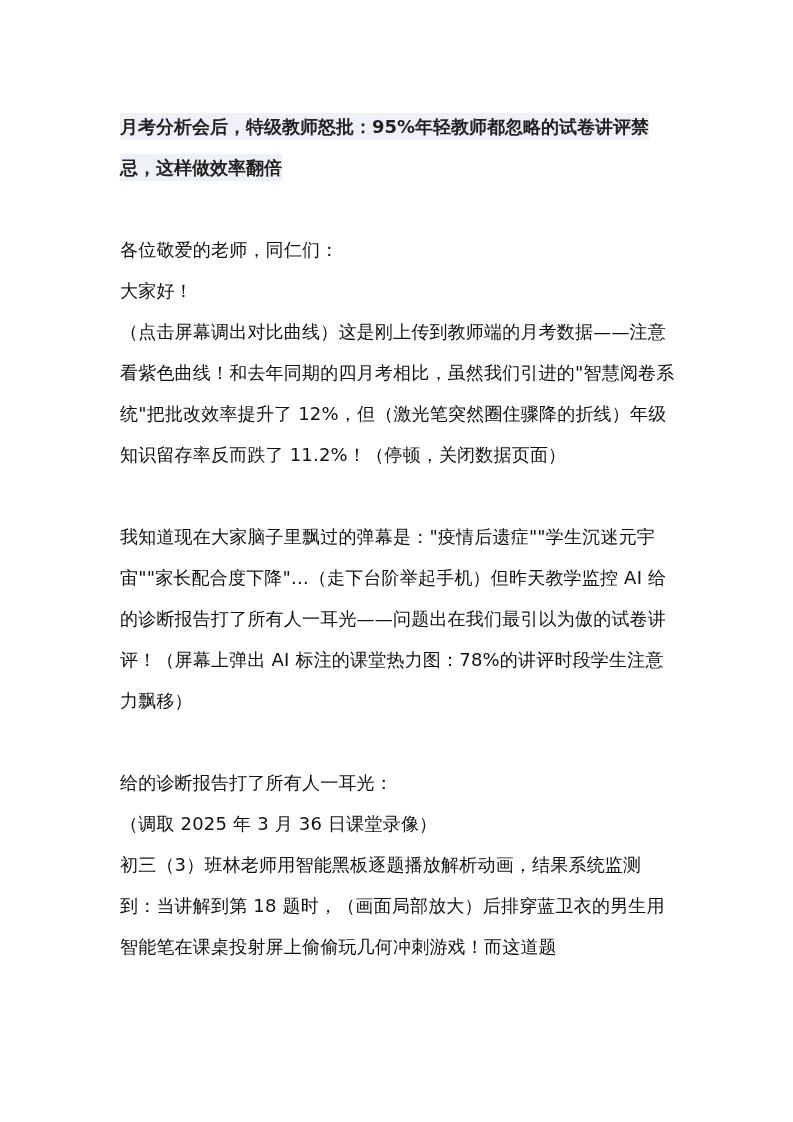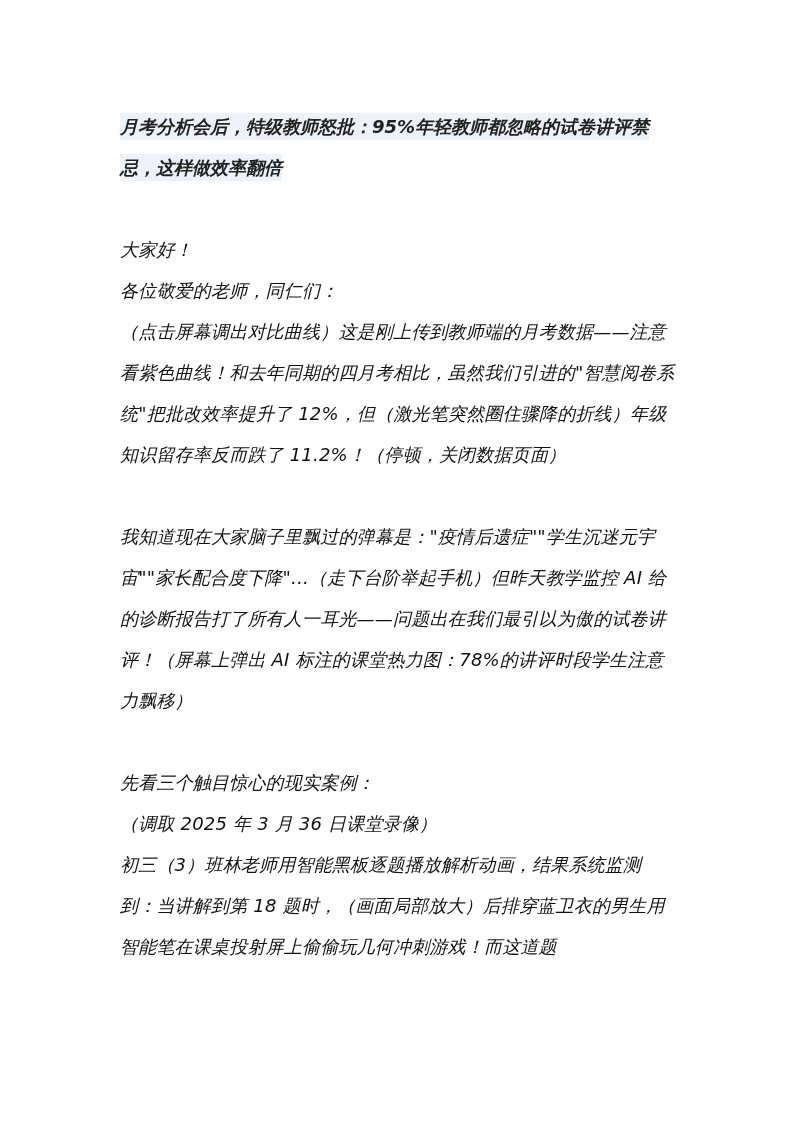--- a/index.html
+++ b/index.html
@@ -13,21 +13,20 @@
     overflow: hidden;
     position: relative;
     font-family: "DejaVu Sans", "Liberation Sans", sans-serif;
     color: #111111;
   }
   .page {
     position: absolute;
     left: 120px;
     top: 106px;
     width: 556px;
-    font-style: italic;
   }
   .title {
     font-size: 18px;
     font-weight: bold;
     line-height: 41px;
     color: #222222;
     margin: 0;
   }
   .title span {
     background: #eef2f8;
@@ -46,31 +45,31 @@
 </style>
 </head>
 <body>
 
 <div class="page">
   <h1 class="title"><span>月考分析会后，特级教师怒批：95%年轻教师都忽略的试卷讲评禁忌，这样做效率翻倍</span></h1>
 
   <div class="gap-title"></div>
 
   <div>
+    <p class="para">各位敬爱的老师，同仁们：</p>
     <p class="para">大家好！</p>
-    <p class="para">各位敬爱的老师，同仁们：</p>
     <p class="para">（点击屏幕调出对比曲线）这是刚上传到教师端的月考数据——注意看紫色曲线！和去年同期的四月考相比，虽然我们引进的"智慧阅卷系统"把批改效率提升了 12%，但（激光笔突然圈住骤降的折线）年级知识留存率反而跌了 11.2%！（停顿，关闭数据页面）</p>
   </div>
 
   <div class="gap"></div>
 
   <div>
     <p class="para">我知道现在大家脑子里飘过的弹幕是："疫情后遗症""学生沉迷元宇宙""家长配合度下降"...（走下台阶举起手机）但昨天教学监控 AI 给的诊断报告打了所有人一耳光——问题出在我们最引以为傲的试卷讲评！（屏幕上弹出 AI 标注的课堂热力图：78%的讲评时段学生注意力飘移）</p>
   </div>
 
   <div class="gap"></div>
 
   <div>
-    <p class="para">先看三个触目惊心的现实案例：</p>
+    <p class="para">给的诊断报告打了所有人一耳光：</p>
     <p class="para">（调取 2025 年 3 月 36 日课堂录像）</p>
     <p class="para">初三（3）班林老师用智能黑板逐题播放解析动画，结果系统监测到：当讲解到第 18 题时，（画面局部放大）后排穿蓝卫衣的男生用智能笔在课桌投射屏上偷偷玩几何冲刺游戏！而这道题</p>
   </div>
 </div>
 
 </body></html>

